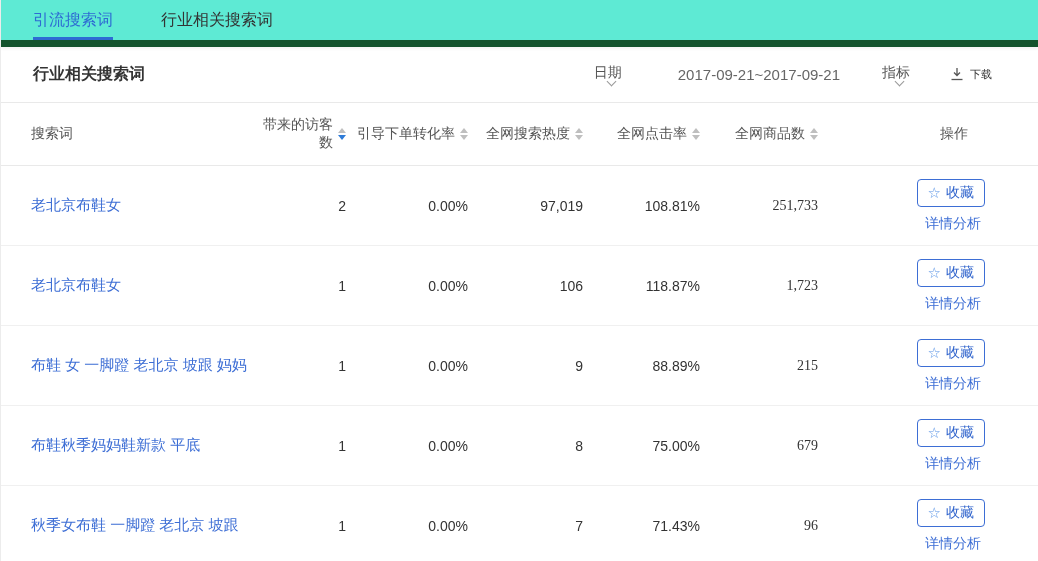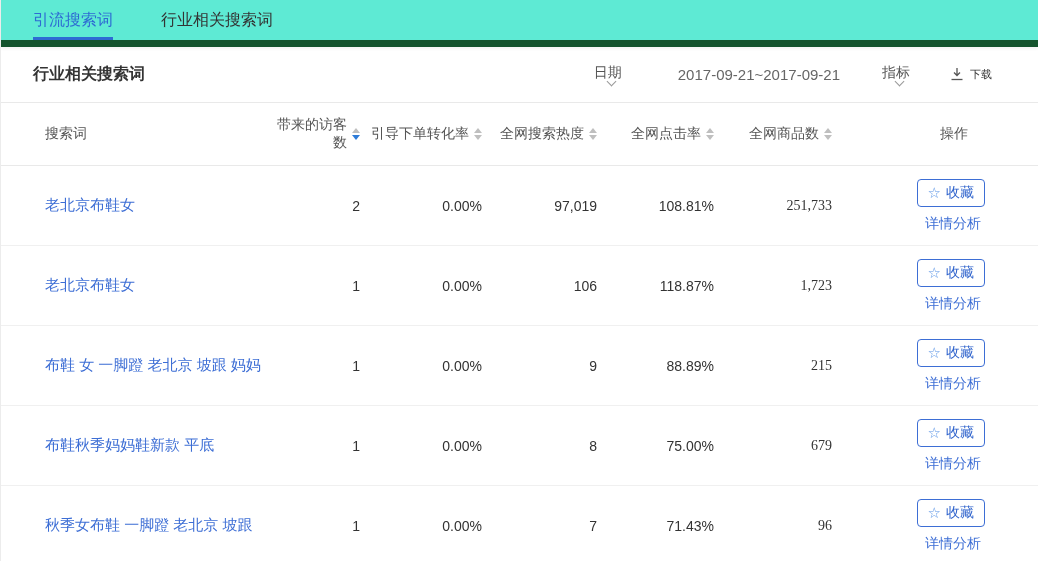--- a/index.html
+++ b/index.html
@@ -39,21 +39,21 @@
     transform:rotate(45deg);
   }
   .date-range { font-size:15px; color:#666; margin:0 42px 0 56px; cursor:pointer; }
   .metrics { margin-right:40px; }
   .download { font-size:11px; color:#333; display:flex; align-items:flex-start; cursor:pointer; }
   .download svg { margin-right:6px; display:block; }
   
   .table { padding:0; }
   .thead, .trow {
     display:flex; align-items:center;
-    padding-left:44px; padding-right:48px;
+    padding-left:30px; padding-right:48px;
   }
   .thead { height:63px; border-bottom:1px solid #e9e9e9; }
   .trow  { height:80px; border-bottom:1px solid #f0f0f0; }
   .cell { font-size:14px; color:#333; }
   .c-keyword { width:230px; text-align:left; }
   .c-visitors{ width:85px;  text-align:right; }
   .c-conv    { width:122px; text-align:right; }
   .c-heat    { width:115px; text-align:right; }
   .c-click   { width:117px; text-align:right; }
   .c-prod    { width:118px; text-align:right;font-family:Liberation Serif, serif; }

